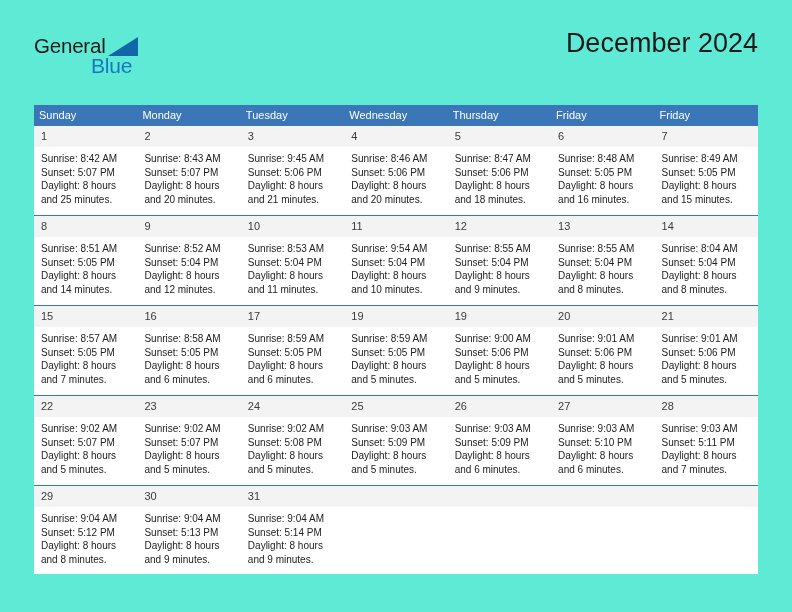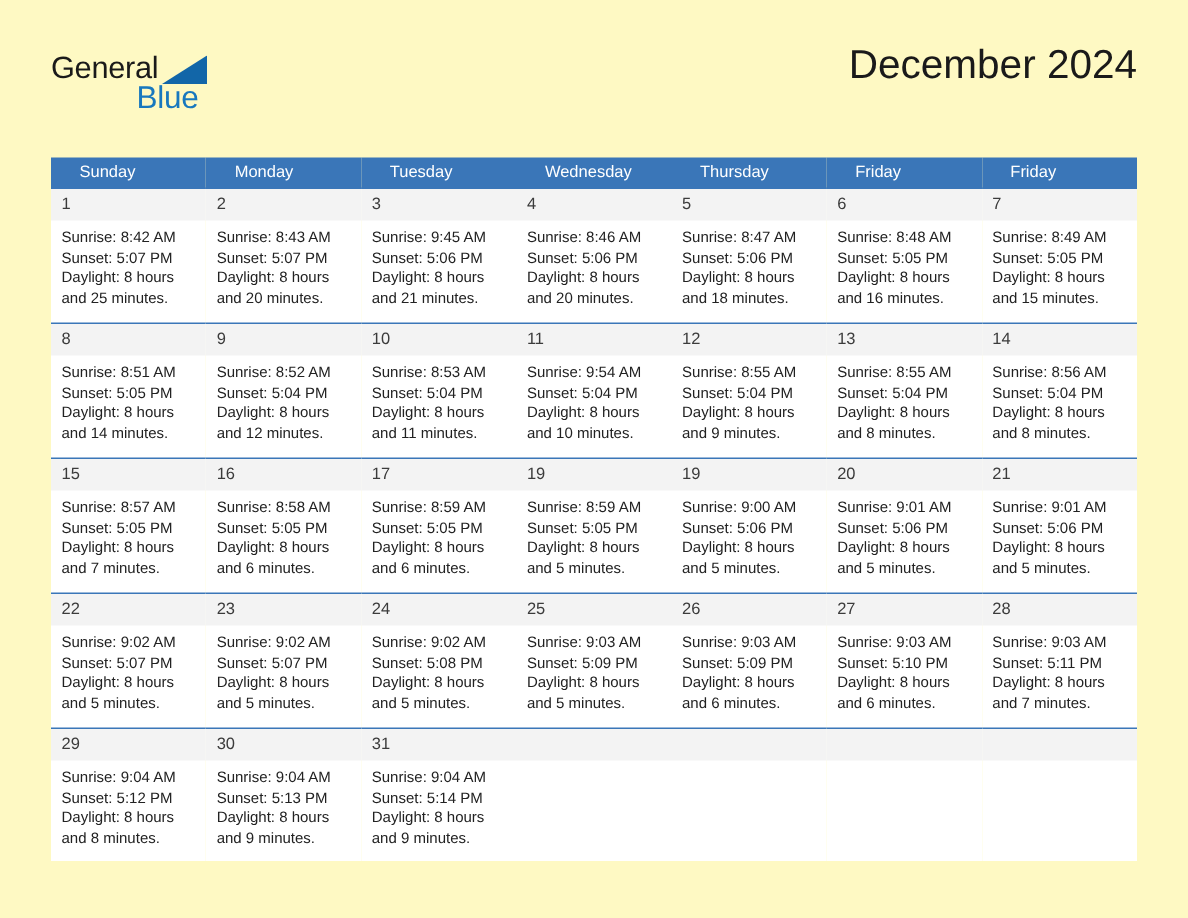--- a/index.html
+++ b/index.html
@@ -9,21 +9,21 @@
     width: 792px;
     height: 612px;
     background: #ffffff;
     font-family: "Liberation Sans", sans-serif;
     -webkit-font-smoothing: antialiased;
   }
   #page {
     position: relative;
     width: 792px;
     height: 612px;
-    background: #fef9c3;
+    background: #5eead4;
     overflow: hidden;
   }
 
   
   .header {
     position: absolute;
     left: 0; right: 0;
     top: 26px;
     height: 72px;
     padding: 0 34px;
@@ -88,21 +88,21 @@
     width: 724px;
     border-collapse: collapse;
     table-layout: fixed;
   }
   .calendar th {
     background: #3a76b8;
     color: #ffffff;
     font-size: 11px;
     font-weight: normal;
     text-align: left;
-    padding: 4px 0 4px 19px;
+    padding: 4px 0 4px 5px;
     height: 19px;
     line-height: 12px;
   }
   .calendar td {
     width: 103.42px;
     vertical-align: top;
     padding: 0;
     border-top: 1px solid #3a76b8;
     background: #ffffff;
   }
@@ -312,21 +312,21 @@
                 <span class="line">Sunset: 5:04 PM</span>
                 <span class="line">Daylight: 8 hours</span>
                 <span class="line">and 8 minutes.</span>
               </div>
             </div>
           </td>
           <td>
             <div class="cell-inner">
               <span class="daynum">14</span>
               <div class="info">
-                <span class="line">Sunrise: 8:56 AM</span>
+                <span class="line">Sunrise: 8:04 AM</span>
                 <span class="line">Sunset: 5:04 PM</span>
                 <span class="line">Daylight: 8 hours</span>
                 <span class="line">and 8 minutes.</span>
               </div>
             </div>
           </td>
         </tr>
         <tr class="week-row">
           <td>
             <div class="cell-inner">

